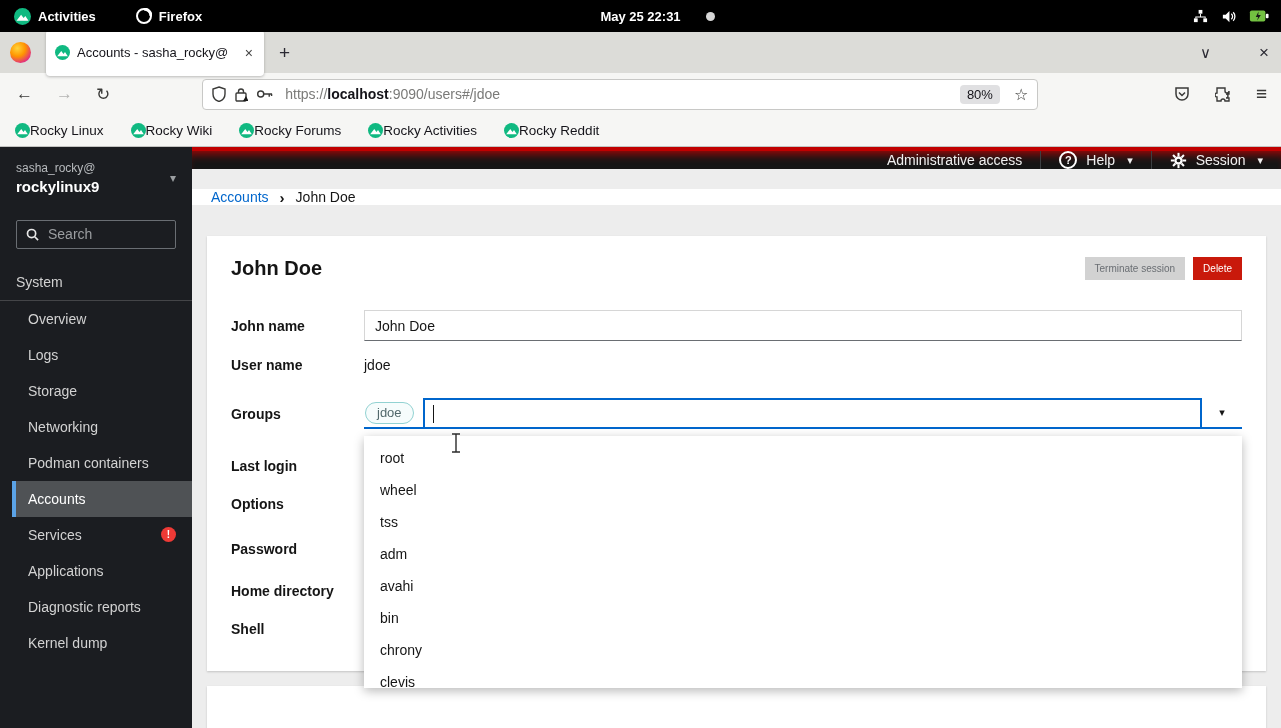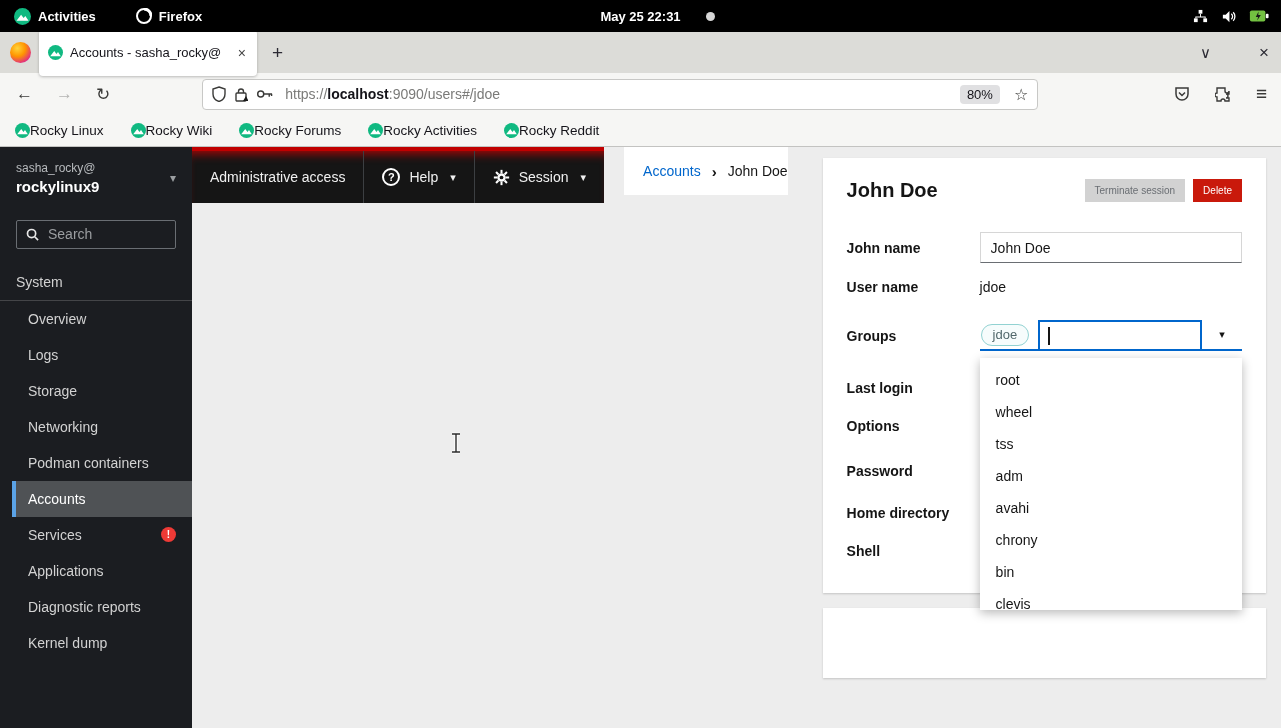--- a/index.html
+++ b/index.html
@@ -15,21 +15,21 @@
   .gb-firefox { margin-left:40px; }
   .gb-clock { position:absolute; left:0; right:0; text-align:center; pointer-events:none; }
   .gb-dot { position:absolute; left:706px; top:12px; width:9px; height:9px; border-radius:50%; background:#d6d6d6; }
   .gb-right { margin-left:auto; margin-right:12px; display:flex; align-items:center; gap:13px; }
 
   
   .tab-bar { position:absolute; left:0; top:32px; width:1281px; height:41px; background:#dcdcd8;
     display:flex; align-items:center; z-index:39; }
   .ff-ball { margin-left:10px; width:21px; height:21px; border-radius:50%;
     background:radial-gradient(circle at 35% 30%, #ffd43b 0%, #ff9500 40%, #e3317d 75%, #722291 100%); }
-  .tab { margin-left:8px; width:218px; height:46px; background:#fff; border-radius:4px;
+  .tab { margin-left:15px; width:218px; height:46px; background:#fff; border-radius:4px;
     display:flex; align-items:center; padding:0 9px; box-shadow:0 1px 3px rgba(0,0,0,.25);
     font-size:13px; color:#15141a; }
   .tab-title { flex:1; white-space:nowrap; overflow:hidden; margin:0 7px; color:#15141a; }
   .tab-close { color:#444; font-size:14px; padding:0 2px; }
   .newtab-btn { margin-left:15px; font-size:19px; color:#2b2a33; font-weight:400; }
   .tabbar-right { margin-left:auto; margin-right:12px; display:flex; align-items:center; gap:48px;
     font-size:15px; color:#2b2a33; }
 
   
   .toolbar { position:absolute; left:0; top:73px; width:1281px; height:42px; background:#f6f6f4;
@@ -67,21 +67,21 @@
   .sb-nav { margin-top:12px; flex:1; }
   .sb-sec-title { padding:9px 16px 10px; color:#d2d2d2; border-bottom:1px solid #444548; }
   .sb-item { padding:10px 16px; display:flex; align-items:center; color:#d2d2d2; position:relative;margin-left:12px; }
   .sb-item.selected { background:#4f5255; color:#fff; }
   .sb-item.selected::before { content:""; position:absolute; left:0; top:0; bottom:0; width:4px; background:#5ba3e7; }
   .sb-badge { margin-left:auto; width:15px; height:15px; border-radius:50%; background:#ee3a36; color:#fff;
     font-size:10px; font-weight:700; display:flex; align-items:center; justify-content:center; }
   .sb-sec2 { margin-top:16px; }
 
   
-  .content { flex:1; display:flex; flex-direction:row; background:#ededed; min-width:0; position:relative;gap:20px; }
+  .content { flex:1; display:flex; flex-direction:column; background:#ededed; min-width:0; position:relative;gap:20px; }
 
   .masthead { height:56px; background:#151515; border-top:4px solid #c00000;
     box-shadow:inset 0 9px 10px -6px rgba(215,0,0,.75);
     display:flex; justify-content:flex-end; align-items:stretch; color:#f0f0f0; font-size:14px; }
   .mh-item { display:flex; align-items:center; gap:9px; padding:0 18px; }
   .mh-border { border-left:1px solid #3c3f42; }
   .mh-caret { font-size:11px; color:#f0f0f0; margin-left:3px; }
   .help-circle { width:18px; height:18px; border:2px solid #fff; border-radius:50%; display:flex;
     align-items:center; justify-content:center; font-size:11px; font-weight:700; color:#fff; }
 
@@ -406,22 +406,22 @@
               </div>
               <div class="gtoggle">
                 <span>▾</span>
               </div>
               <div class="gmenu">
                 <div class="gmenu-item">root</div>
                 <div class="gmenu-item">wheel</div>
                 <div class="gmenu-item">tss</div>
                 <div class="gmenu-item">adm</div>
                 <div class="gmenu-item">avahi</div>
+                <div class="gmenu-item">bin</div>
                 <div class="gmenu-item">chrony</div>
-                <div class="gmenu-item">bin</div>
                 <div class="gmenu-item">clevis</div>
               </div>
             </div>
           </div>
 
           <div class="frow row-simple gap-a">
             <div class="flabel">Last login</div>
           </div>
           <div class="frow row-simple gap-b">
             <div class="flabel">Options</div>

